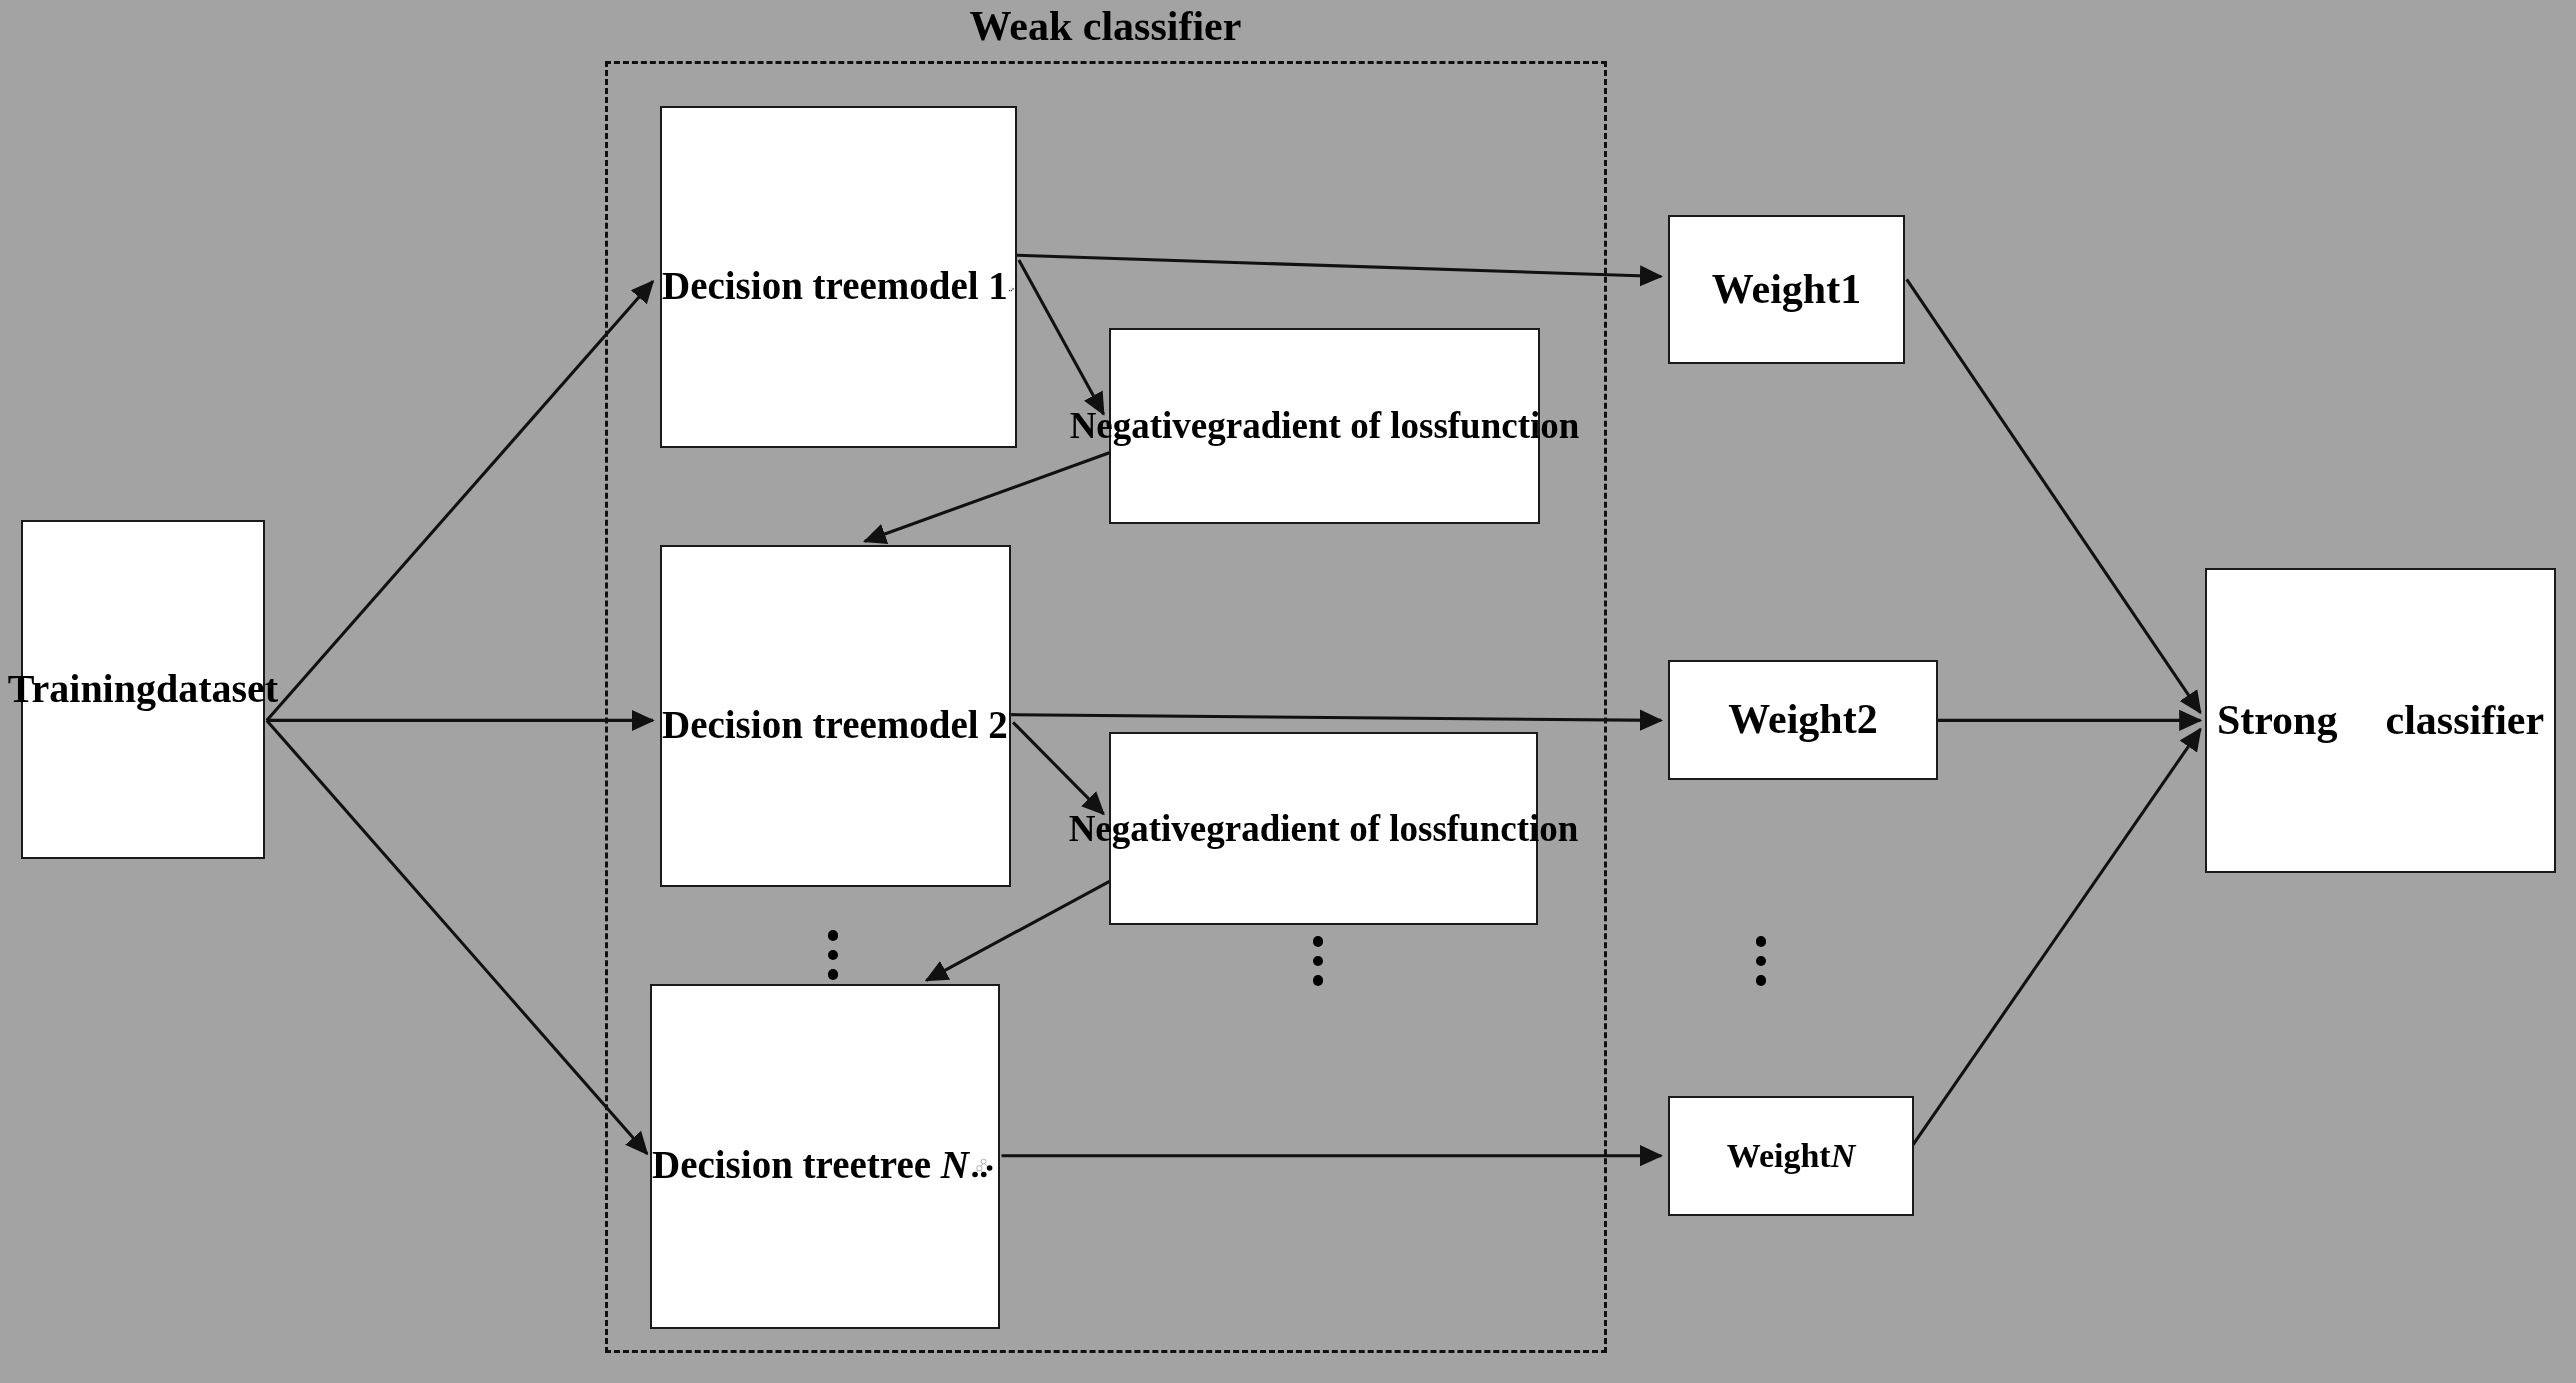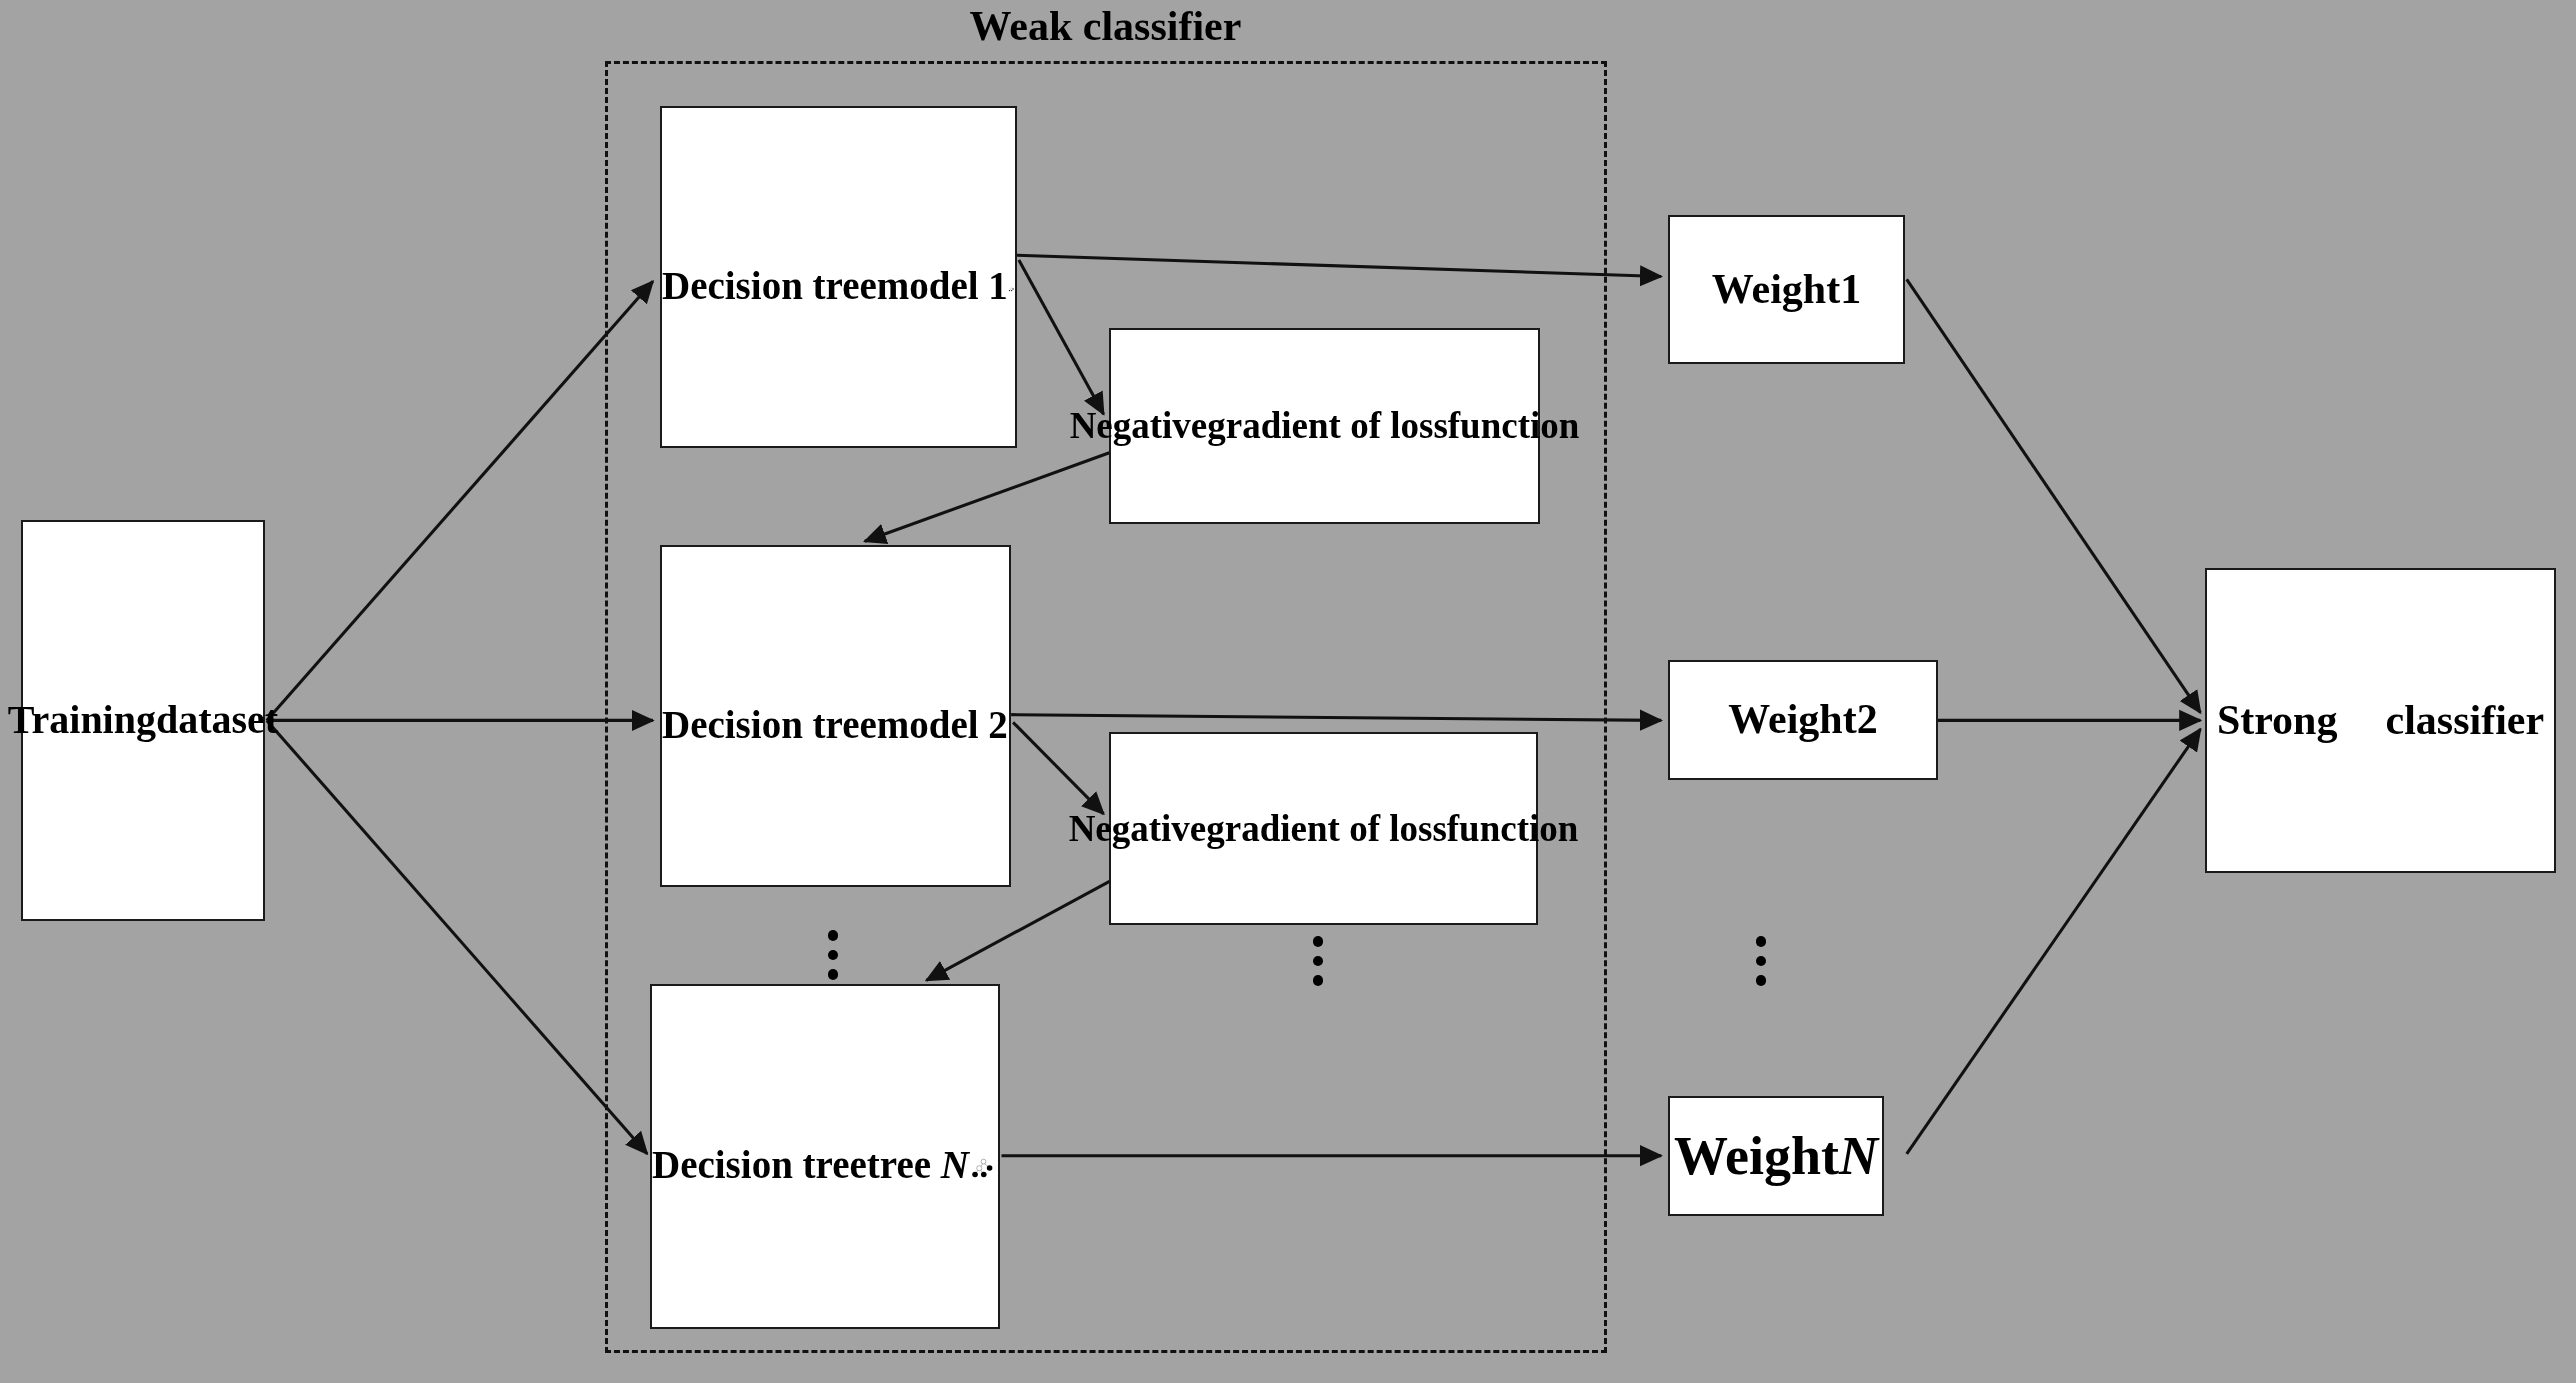--- a/index.html
+++ b/index.html
@@ -138,21 +138,21 @@
     </g>
     <g>
       <line x1="1980" y1="1198" x2="2285" y2="757" stroke="#111111" stroke-width="3.2" marker-end="url(#ah)"></line>
     </g>
   </svg>
 
   <div class="dashed-group" style="left:605px; top:61px; width:1002px; height:1292px;"></div>
 
   <div class="group-title" style="left:932px; top:1.9px; width:347px; font-size:42px;">Weak classifier</div>
 
-  <div class="node" style="left:21px; top:520px; width:244px; height:401px; font-size:40px;">
+  <div class="node" style="left:21px; top:520px; width:244px; height:339px; font-size:40px;">
     <span class="label-line">Training</span>
     <span class="label-line">dataset</span>
   </div>
 
   <div class="node" style="left:660px; top:106px; width:357px; height:342px; font-size:39px; justify-content:flex-start; padding-top:17.3px;">
     <span class="label-line">Decision tree</span>
     <span class="label-line">model 1</span>
     <svg class="tree-svg" width="231" height="154" viewBox="0 0 240 160" xmlns="http://www.w3.org/2000/svg">
       <line x1="120" y1="38" x2="85" y2="82" stroke="#111" stroke-width="2.4"></line>
       <line x1="120" y1="38" x2="168" y2="78" stroke="#111" stroke-width="2.4"></line>
@@ -213,21 +213,21 @@
   </div>
 
   <div class="node" style="left:1668px; top:215px; width:237px; height:149px; font-size:42px;">
     <span class="label-line">Weight1</span>
   </div>
 
   <div class="node" style="left:1668px; top:660px; width:270px; height:120px; font-size:42px;">
     <span class="label-line">Weight2</span>
   </div>
 
-  <div class="node" style="left:1668px; top:1096px; width:216px; height:120px; font-size:54px;">
+  <div class="node" style="left:1668px; top:1096px; width:246px; height:120px; font-size:34px;">
     <span class="label-line">
       <span>Weight</span><span class="italic-n">N</span>
     </span>
   </div>
 
   <div class="node" style="left:2205px; top:568px; width:351px; height:305px; font-size:42px;gap:48px;">
     <span class="label-line">Strong</span>
     <span class="label-line">classifier</span>
   </div>
 

